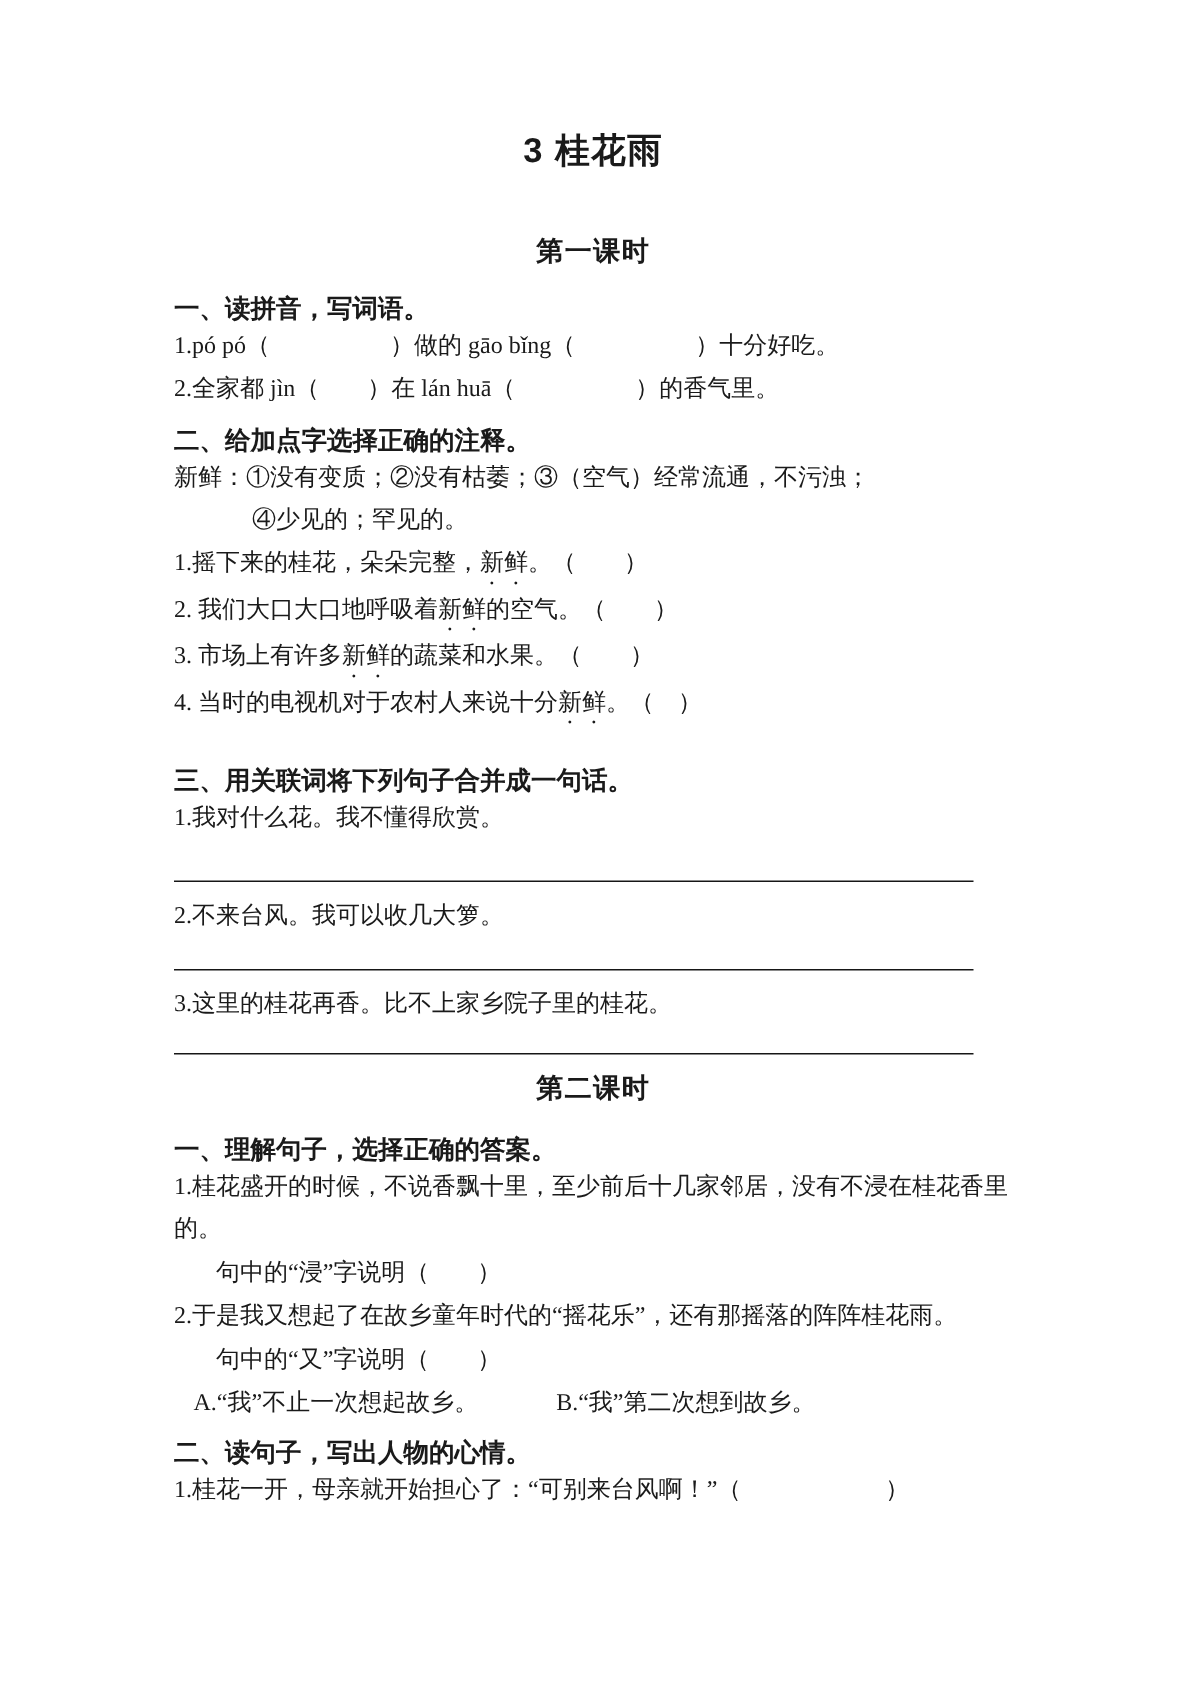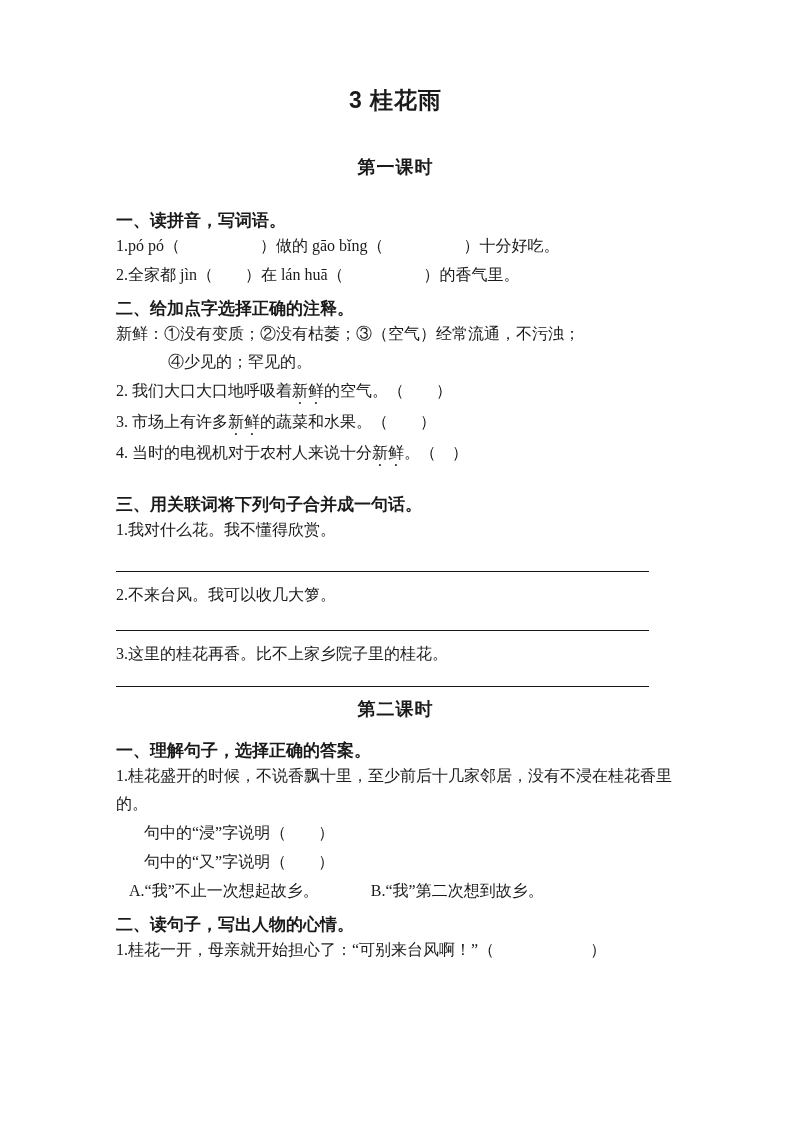--- a/index.html
+++ b/index.html
@@ -35,21 +35,21 @@
   .opt-b{margin-left:52px;}
   .em{
     -webkit-text-emphasis:filled dot;
     -webkit-text-emphasis-position:under right;
     text-emphasis:filled dot;
     text-emphasis-position:under right;
   }
   .ans-line{height:0;border-bottom:1.6px solid #161616;width:533px;margin-top:26px;}
   .after-line{margin-top:9px;}
   #h-part1{margin-top:42px;}
-  #s1-title{margin-top:32px;}
+  #s1-title{margin-top:17px;}
   #s2-title{margin-top:8px;}
   #s3-title{margin-top:24px;}
   #line2{margin-top:20px;}
   #line3{margin-top:17px;}
   #h-part2{margin-top:11px;}
   #p2s1-title{margin-top:20px;}
   #p2s2-title{margin-top:8px;}
 </style>
 </head>
 <body>
@@ -61,37 +61,39 @@
   <div class="session" id="h-part1">第一课时</div>
 
   <div class="sec" id="s1-title">一、读拼音，写词语。</div>
   <div class="bl">1.pó pó（　　　　　）做的 gāo bǐng（　　　　　）十分好吃。</div>
   <div class="bl">2.全家都 jìn（　　）在 lán huā（　　　　　）的香气里。</div>
 
   <div class="sec" id="s2-title">二、给加点字选择正确的注释。</div>
   <div class="bl">新鲜：①没有变质；②没有枯萎；③（空气）经常流通，不污浊；</div>
   <div class="bl indent-gloss">④少见的；罕见的。</div>
 
+  <div class="bl"><span>1.摇下来的桂花，朵朵完整，</span><span class="em">新鲜</span><span>。（　　）</span></div>
   <div class="bl"><span>2. 我们大口大口地呼吸着</span><span class="em">新鲜</span><span>的空气。（　　）</span></div>
   <div class="bl"><span>3. 市场上有许多</span><span class="em">新鲜</span><span>的蔬菜和水果。（　　）</span></div>
   <div class="bl"><span>4. 当时的电视机对于农村人来说十分</span><span class="em">新鲜</span><span>。（　）</span></div>
 
   <div class="sec" id="s3-title">三、用关联词将下列句子合并成一句话。</div>
   <div class="bl">1.我对什么花。我不懂得欣赏。</div>
   <div class="ans-line" id="line1"></div>
   <div class="bl after-line">2.不来台风。我可以收几大箩。</div>
   <div class="ans-line" id="line2"></div>
   <div class="bl after-line">3.这里的桂花再香。比不上家乡院子里的桂花。</div>
   <div class="ans-line" id="line3"></div>
 
   <div class="session" id="h-part2">第二课时</div>
 
   <div class="sec" id="p2s1-title">一、理解句子，选择正确的答案。</div>
   <div class="bl">1.桂花盛开的时候，不说香飘十里，至少前后十几家邻居，没有不浸在桂花香里</div>
   <div class="bl">的。</div>
   <div class="bl indent-prompt">句中的“浸”字说明（　　）</div>
+  <div class="bl">2.于是我又想起了在故乡童年时代的“摇花乐”，还有那摇落的阵阵桂花雨。</div>
   <div class="bl indent-prompt">句中的“又”字说明（　　）</div>
   <div class="bl indent-opt"><span>A.“我”不止一次想起故乡。</span><span class="opt-b">B.“我”第二次想到故乡。</span></div>
 
   <div class="sec" id="p2s2-title">二、读句子，写出人物的心情。</div>
   <div class="bl">1.桂花一开，母亲就开始担心了：“可别来台风啊！”（　　　　　　）</div>
 
 </div>
 
 </body></html>

